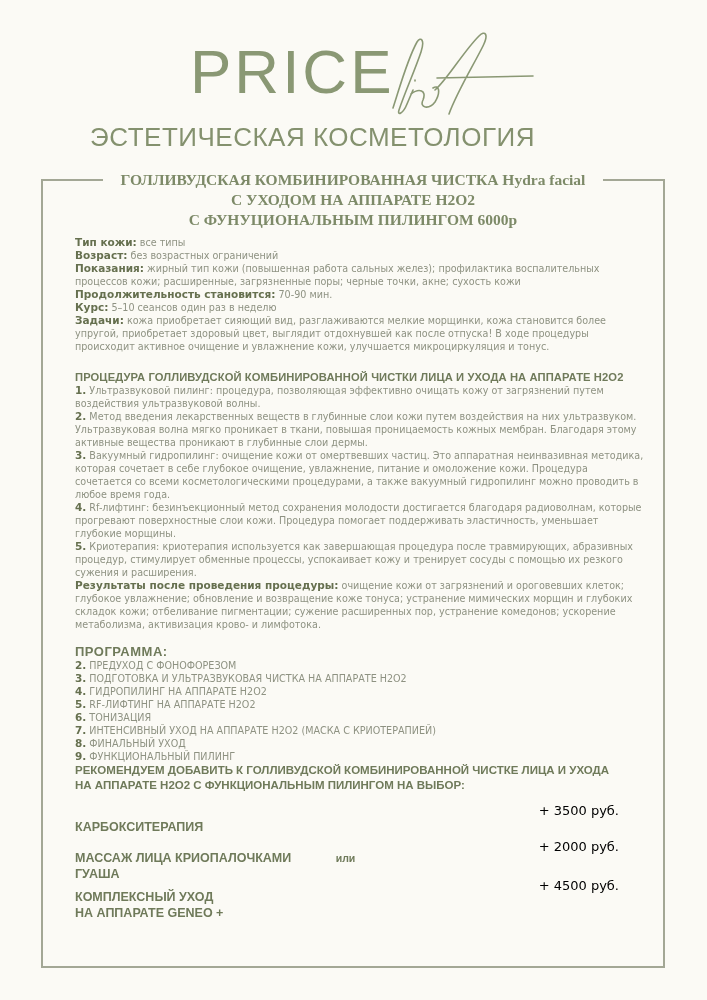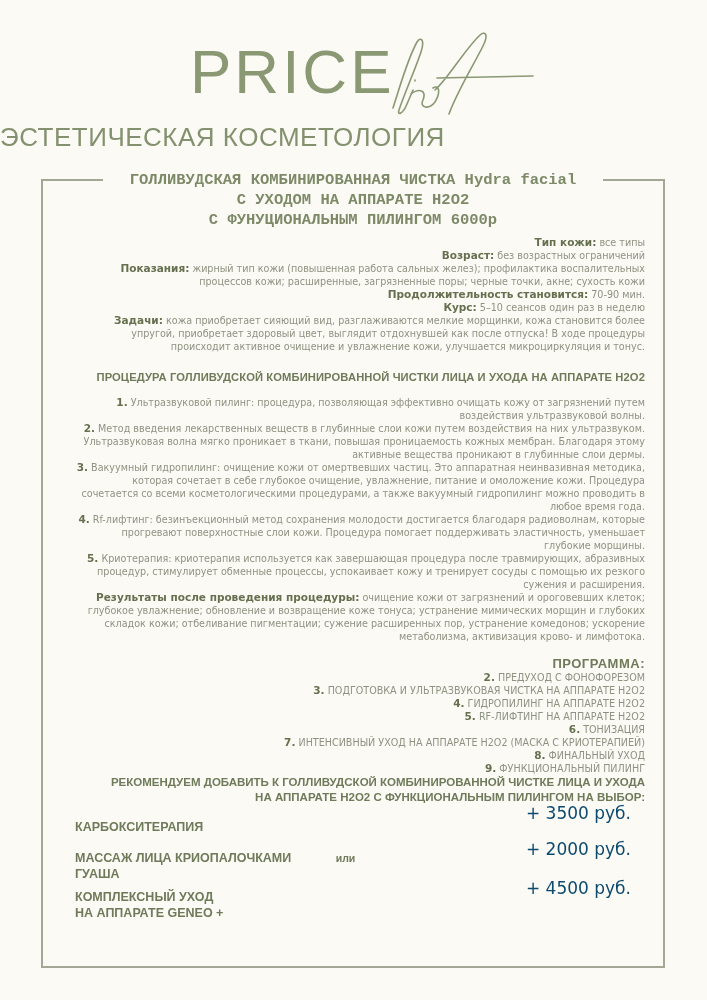--- a/index.html
+++ b/index.html
@@ -20,21 +20,21 @@
     font-family: "Liberation Sans", sans-serif;
     font-size: 62px; letter-spacing: 3px;
     color: #8a9874; font-weight: 400;
   }
   .logo-list {
     position: absolute; left: 385px; top: 0px;
     width: 150px; height: 90px;
   }
   .subtitle {
     position: absolute; top: 122px; left: 0; width: 625px;
-    text-align: left;
+    text-align: center;
     font-family: "Liberation Sans", sans-serif;
     font-size: 26px; color: #84916e; letter-spacing: 0.5px;
   }
   .frame {
     position: absolute; left: 41px; top: 179px;
     width: 624px; height: 789px;
     border-left: 2px solid #a3a795;
     border-right: 2px solid #a3a795;
     border-bottom: 2px solid #a3a795;
     box-sizing: border-box;
@@ -43,33 +43,33 @@
     position: absolute; left: 41px; top: 179px; width: 62px; height: 0;
     border-top: 2px solid #a3a795;
   }
   .frame-top-right {
     position: absolute; left: 603px; top: 179px; width: 62px; height: 0;
     border-top: 2px solid #a3a795;
   }
   .service-title {
     position: absolute; top: 170px; left: 103px; width: 500px;
     text-align: center;
-    font-family: Liberation Mono, monospace; font-weight: bold;
+    font-family: Liberation Serif, serif; font-weight: bold;
     font-size: 15.5px; line-height: 20px; color: #7d8a68;
   }
   .service-title div { white-space: nowrap; }
   .content {
     position: absolute; left: 75px; top: 236px; width: 570px;
-    font-size: 9.6px; line-height: 13px; color: #8e9282; text-align: right;
+    font-size: 9.6px; line-height: 13px; color: #8e9282;
   }
   .lbl { font-weight: bold; color: #66704f; font-size: 10.5px; }
   .num { font-weight: bold; color: #66704f; font-size: 10.5px; }
   .p { margin: 0; }
   .section-heading {
-    margin-top: 18px; margin-bottom: 12px;
+    margin-top: 18px; 
     font-family: "Liberation Sans", sans-serif; font-weight: bold;
     font-size: 11.2px; color: #6f7a5a; letter-spacing: 0.1px;
   }
   .program-title {
     margin-top: 14px;
     font-family: "Liberation Sans", sans-serif; font-weight: bold;
     font-size: 13px; color: #6f7a5a; letter-spacing: 0.5px; line-height: 14px;
   }
   .program-item {
     font-size: 9.6px; line-height: 12px; color: #8e9282;
@@ -81,23 +81,23 @@
   .addon {
     position: absolute; left: 75px; width: 560px;
     font-family: "Liberation Sans", sans-serif;
   }
   .addon-name {
     position: absolute; left: 0; top: 16px; width: 320px;
     font-weight: bold; font-size: 12.5px; line-height: 16px; color: #6f7a5a;
   }
   .addon-name .small { font-size: 10.5px; padding-left: 41px; }
   .addon-price {
-    position: absolute; right: 4px; top: 0;
+    position: absolute; right: 16px; top: 0;
     font-family: "DejaVu Sans", sans-serif;
-    font-size: 17px; color: #0c4a6e;
+    font-size: 13px; color: #000000;
   }
 </style>
 </head>
 <body>
 
 <div class="header-logo">
   <span class="logo-price">PRICE</span>
   <svg class="logo-list" viewBox="0 0 150 90">
     <path d="M8 78 C 14 60, 22 30, 32 12 C 36 6, 40 10, 36 22 C 30 40, 20 62, 14 80 C 12 86, 18 84, 22 74 L 28 60 M 30 50 l 0 1 M 26 64 C 34 58, 42 60, 38 70 C 34 78, 44 80, 50 72 C 56 62, 54 54, 48 58 M 50 60 C 62 50, 78 22, 94 6 C 100 0, 104 4, 98 16 C 88 36, 72 62, 64 84 M 52 48 L 148 46" fill="none" stroke="#8a9874" stroke-width="1.6" stroke-linecap="round"></path>
   </svg>

